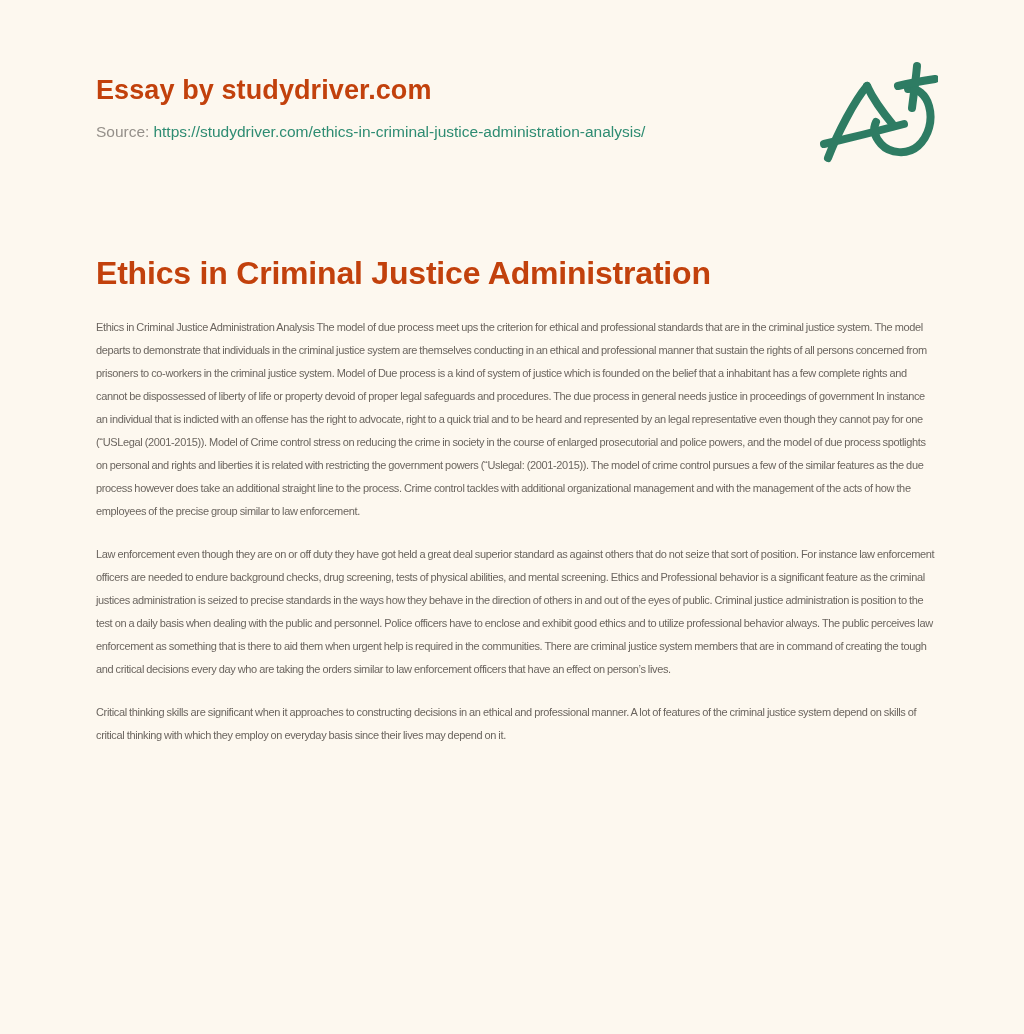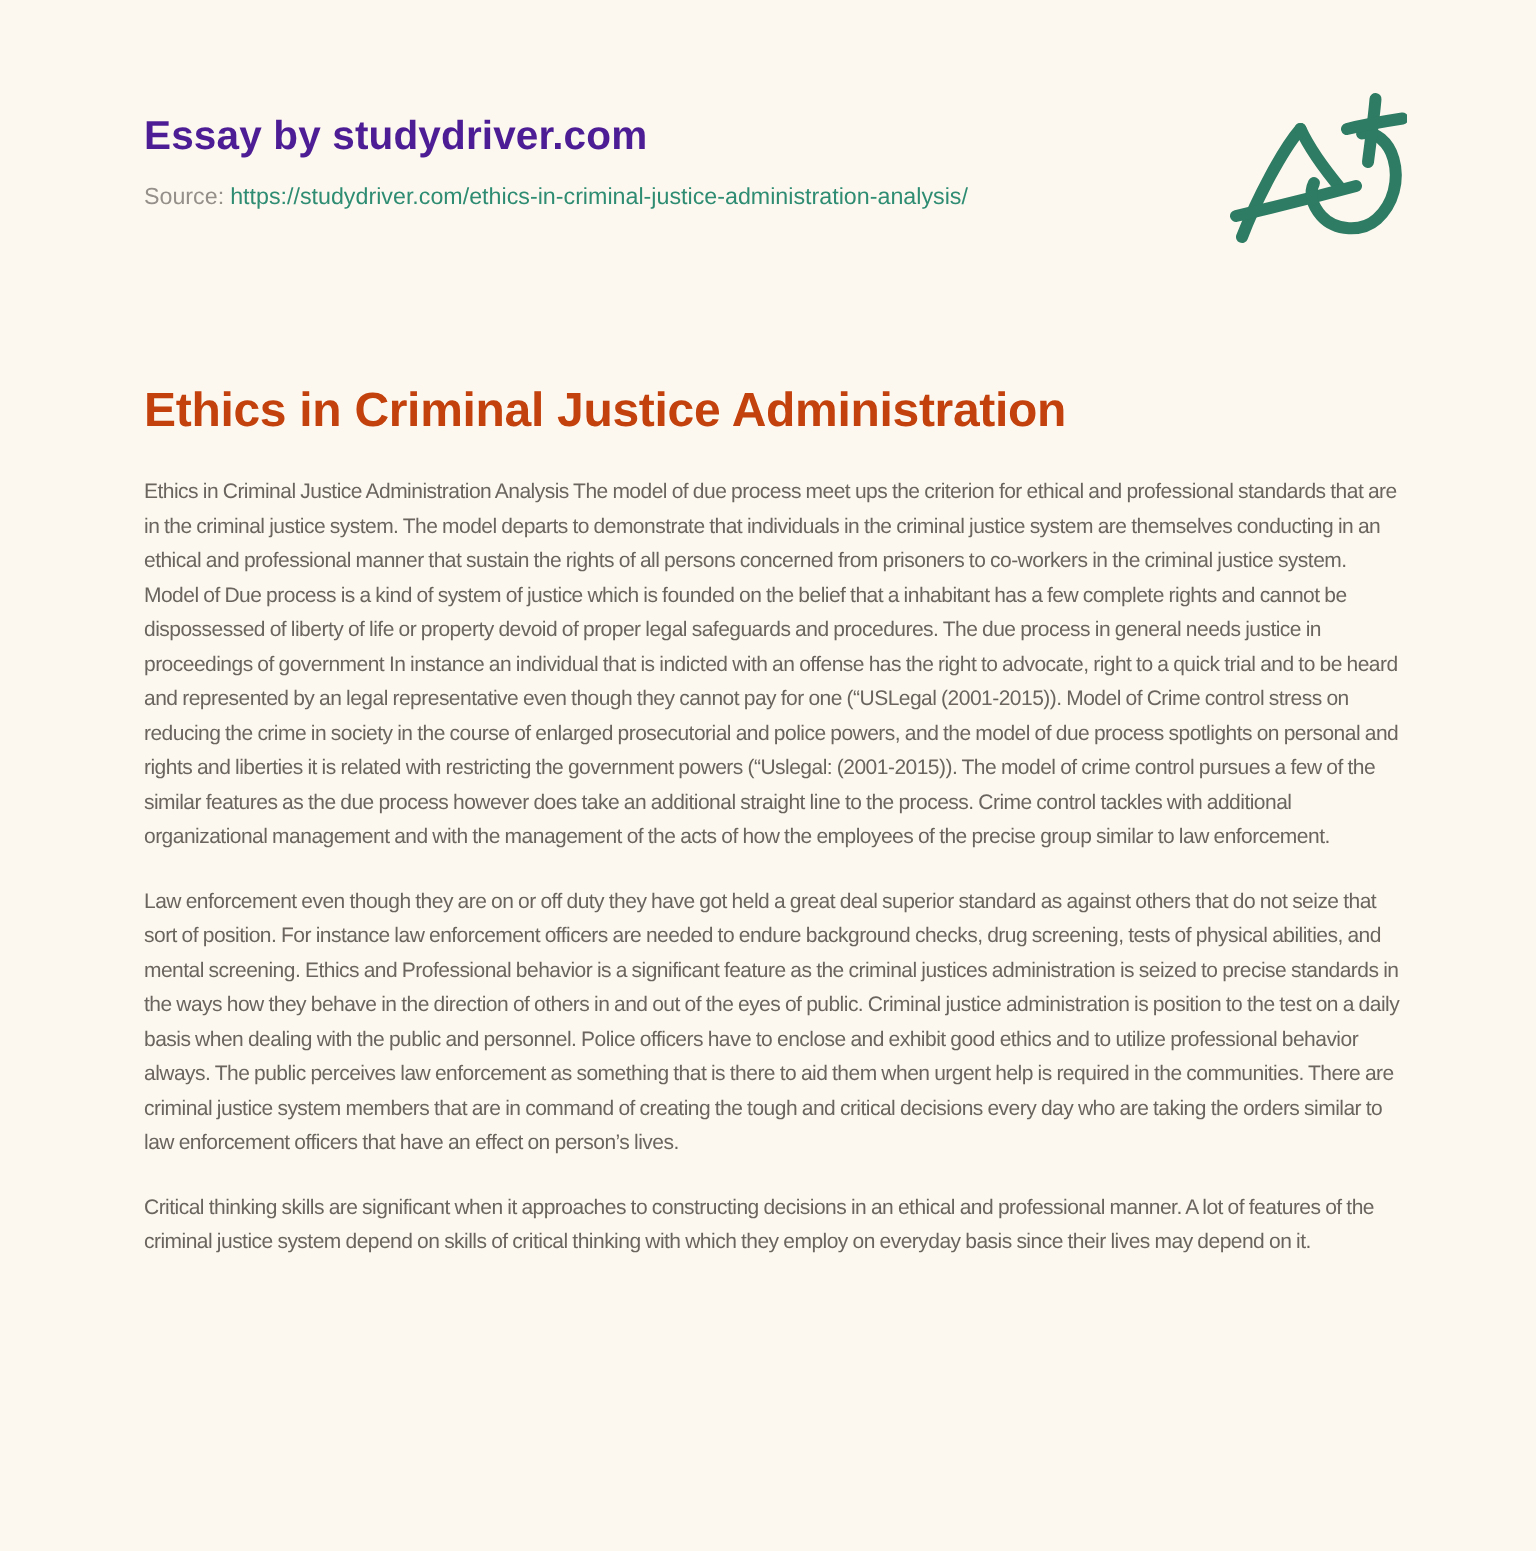--- a/index.html
+++ b/index.html
@@ -17,21 +17,21 @@
     left: 96px;
     top: 0;
     width: 840px;
   }
   .byline {
     margin: 0;
     padding-top: 74px;
     font-size: 27px;
     line-height: 32px;
     font-weight: 700;
-    color: #4c1d95;
+    color: #c2410c;
     letter-spacing: 0.1px;
   }
   .source-row {
     margin-top: 16px;
     font-size: 15.5px;
     line-height: 20px;
     color: #95908a;
   }
   .source-link {
     color: #2e8c72;
@@ -53,21 +53,21 @@
     line-height: 37px;
     font-weight: 700;
     color: #c2410c;
     letter-spacing: -0.2px;
   }
   .body-copy {
     margin-top: 24px;
   }
   .body-copy p {
     margin: 0 0 20px 0;
-    font-size: 14px;
+    font-size: 11px;
     line-height: 23px;
     color: #6b655f;
     letter-spacing: -0.35px;
     word-spacing: -0.4px;
   }
 </style>
 </head>
 <body>
 
 <div class="logo">

